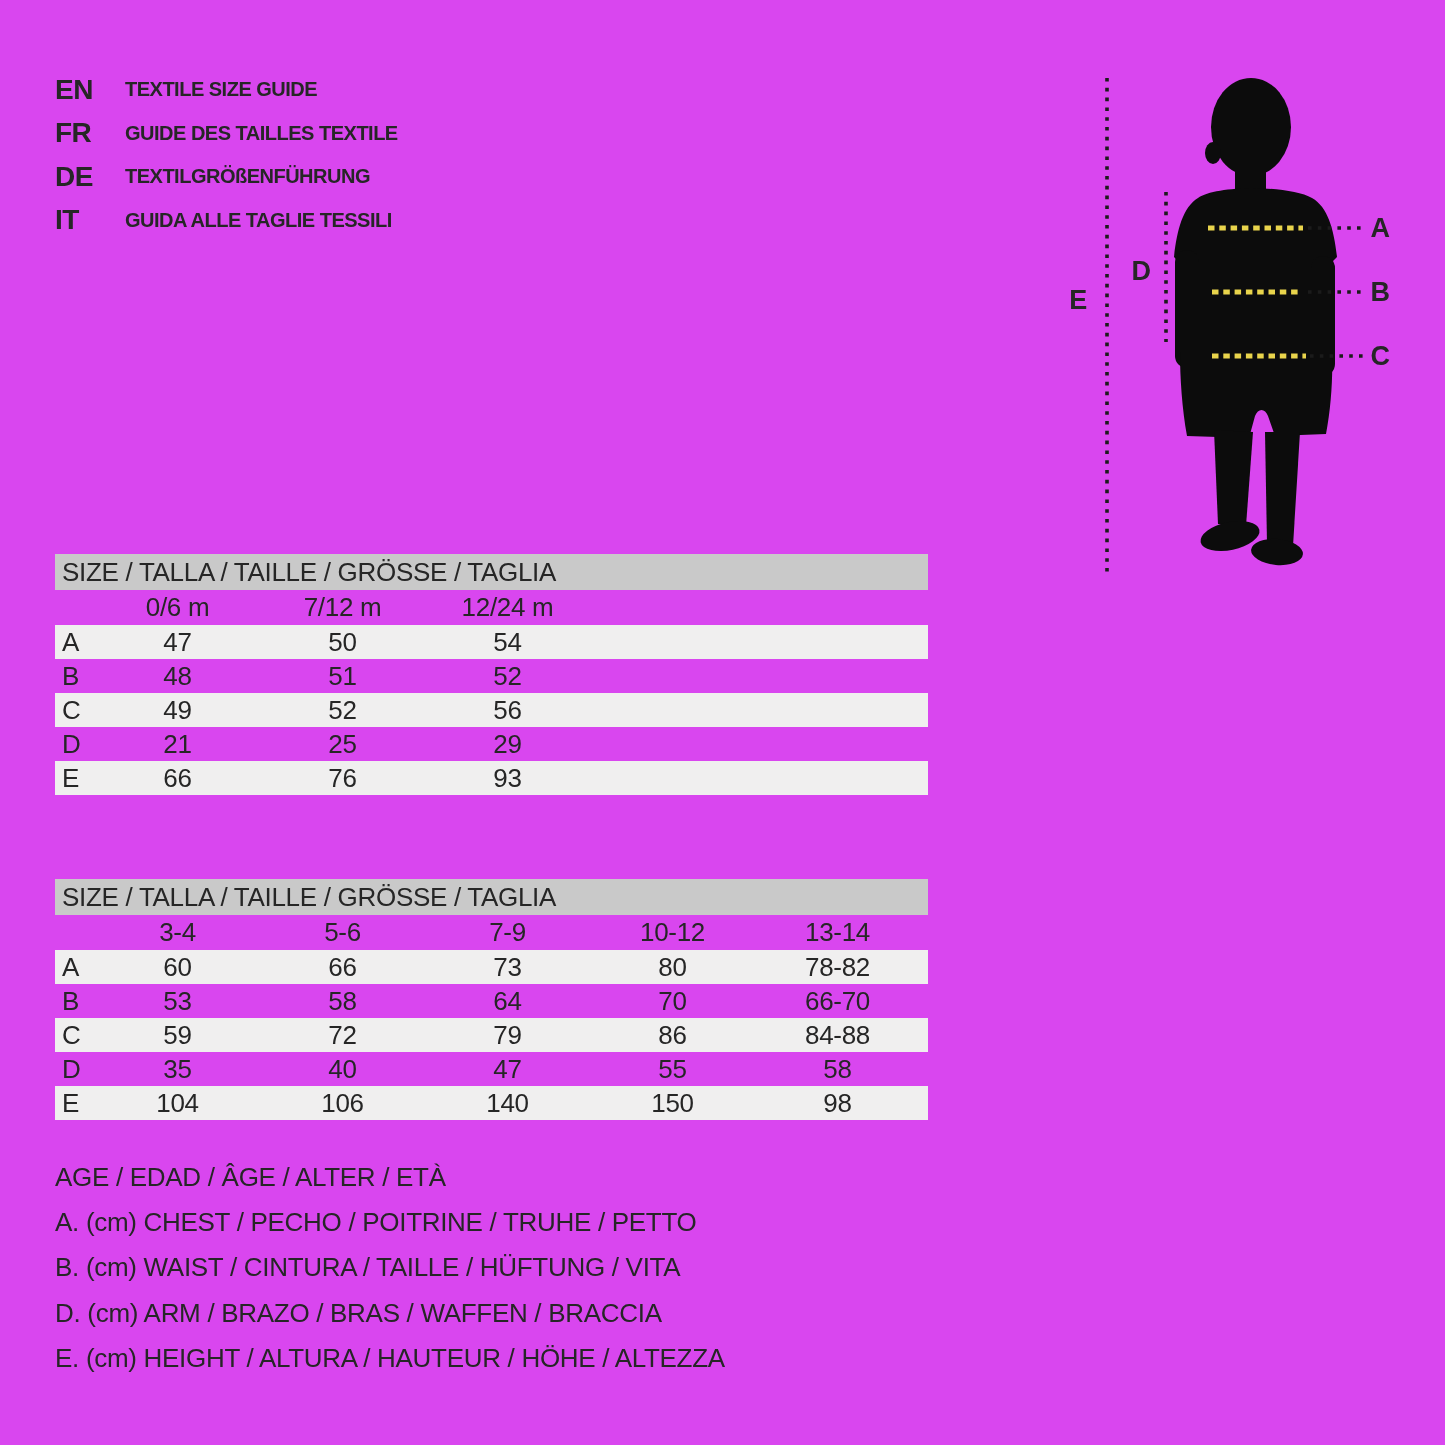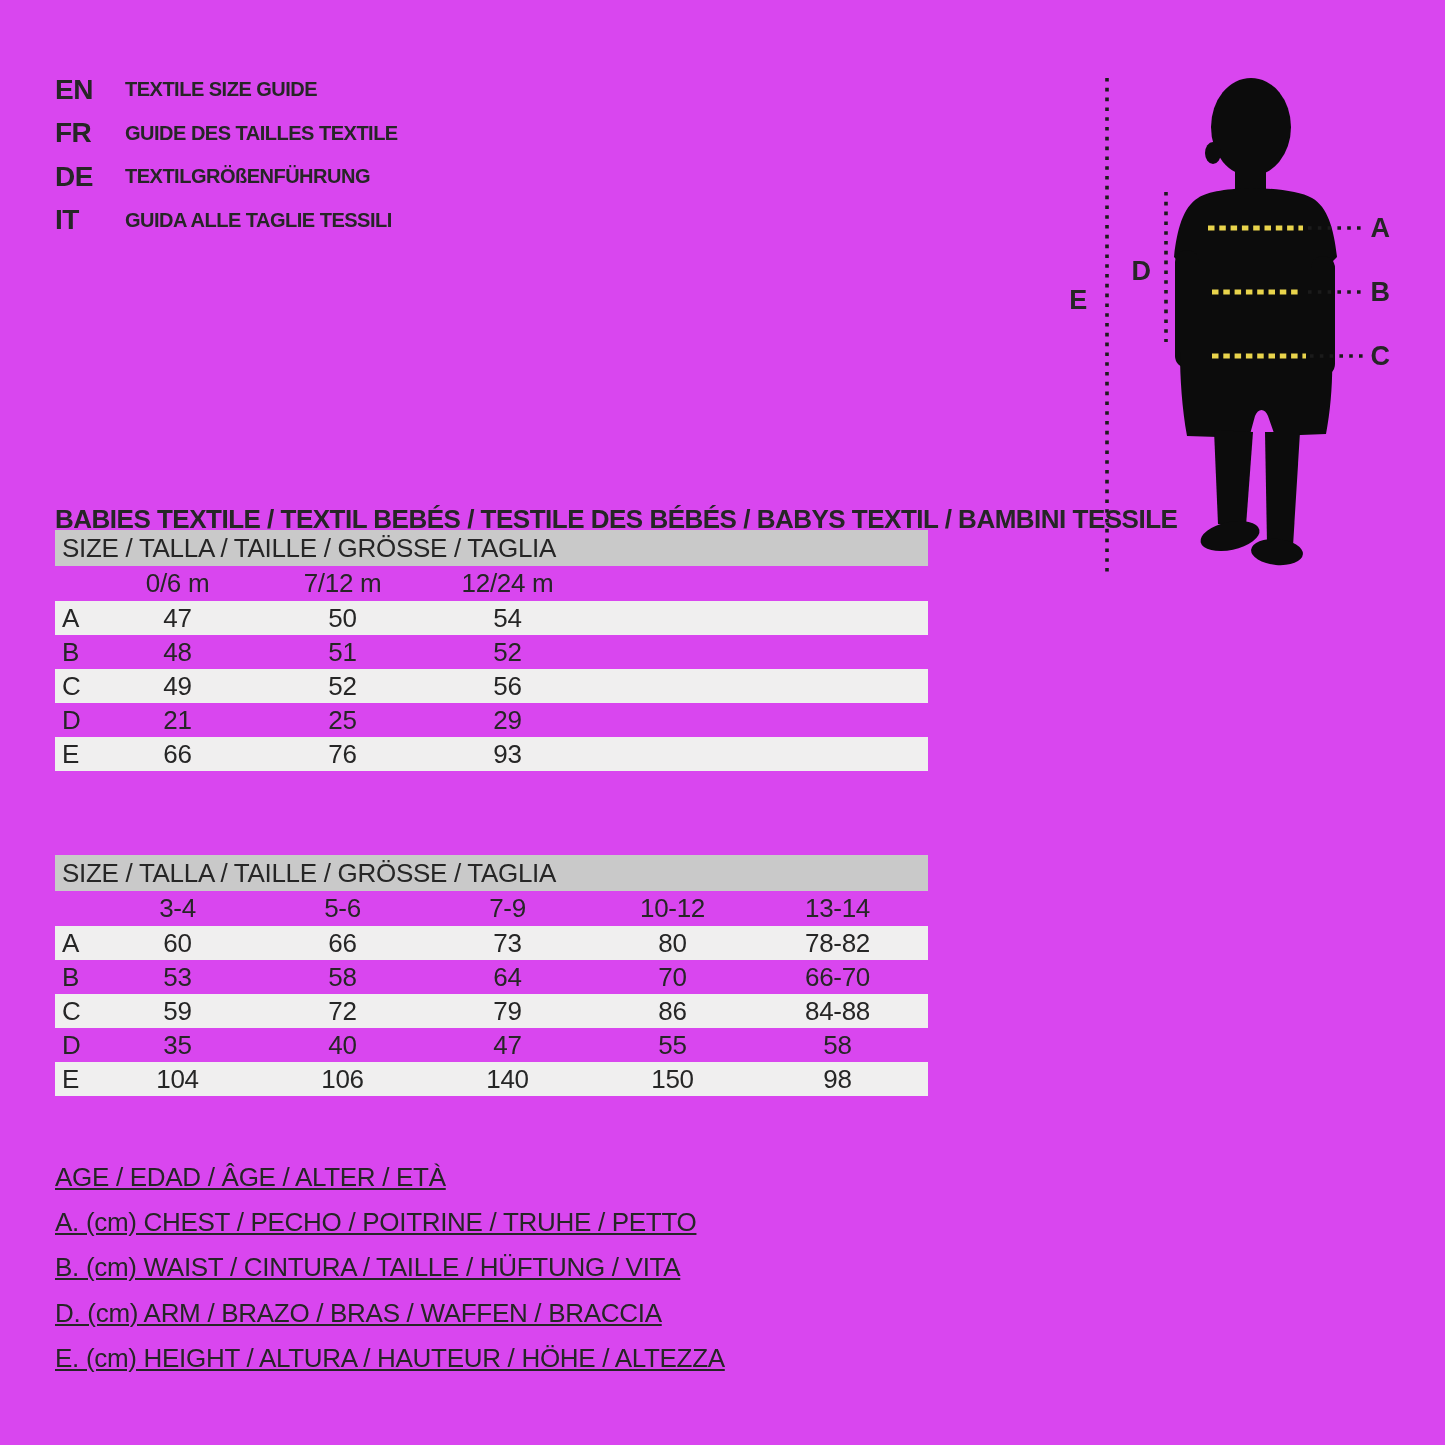--- a/index.html
+++ b/index.html
@@ -9,29 +9,29 @@
   }
   
   .lang-header{position:absolute;left:55px;top:68px;}
   .lang-row{display:flex;height:43.5px;align-items:center;}
   .lang-code{width:70px;font-size:28px;font-weight:700;letter-spacing:-0.5px;}
   .lang-title{font-size:20px;font-weight:700;letter-spacing:-0.5px;white-space:nowrap;}
   
   .section-title{position:absolute;left:55px;font-size:26px;font-weight:700;letter-spacing:-0.5px;white-space:nowrap;}
   
   .size-table{position:absolute;left:55px;width:873px;font-size:26px;letter-spacing:-0.3px;}
-  .size-bar{height:36px;line-height:36px;background:var(--header_bar,#c9c9c9);padding-left:7px;box-sizing:border-box;font-size:26px;}
+  .size-bar{height:36px;line-height:36px;background:var(--header_bar,#c9c9c9);padding-left:7px;box-sizing:border-box;font-size:26px;margin-top:24px;}
   .trow{display:flex;height:34px;line-height:34px;}
   .trow.cols-head{height:35px;line-height:35px;}
   .trow.stripe{background:var(--row_stripe,#f0efef);}
   .c-label{width:40px;padding-left:7px;box-sizing:border-box;}
   .c-val{width:165px;text-align:center;}
   .c-fill{flex:1;}
   
-  .legend{position:absolute;left:55px;top:1155px;text-decoration:underline;}
+  .legend{position:absolute;left:55px;top:1155px;}
   .legend-line{height:45.2px;line-height:45.2px;font-size:26px;letter-spacing:-0.3px;white-space:nowrap;}
   
   .figure{position:absolute;left:1060px;top:70px;width:385px;height:510px;margin:0;}
   .fig-label{font-size:27px;font-weight:700;letter-spacing:-0.5px;fill:var(--text,#262626);}
 </style>
 </head>
 <body>
 
 <div class="canvas">
 
@@ -91,21 +91,20 @@
       </g>
 
       <text class="fig-label" x="320" y="158" text-anchor="middle" dominant-baseline="central">A</text>
       <text class="fig-label" x="320" y="222" text-anchor="middle" dominant-baseline="central">B</text>
       <text class="fig-label" x="320" y="286" text-anchor="middle" dominant-baseline="central">C</text>
       <text class="fig-label" x="81" y="201" text-anchor="middle" dominant-baseline="central">D</text>
       <text class="fig-label" x="18" y="230" text-anchor="middle" dominant-baseline="central">E</text>
     </svg>
   </figure>
 
-  <h2 class="section-title" style="top:482px;">BABIES TEXTILE / TEXTIL BEBÉS / TESTILE DES BÉBÉS / BABYS TEXTIL / BAMBINI TESSILE</h2>
 
   <div class="size-table" style="top:530px;">
     <div class="size-bar">SIZE / TALLA / TAILLE / GRÖSSE / TAGLIA</div>
     <div class="trow cols-head">
       <span class="c-label"></span>
       <span class="c-val">0/6 m</span>
       <span class="c-val">7/12 m</span>
       <span class="c-val">12/24 m</span>
       <span class="c-fill"></span>
     </div>

